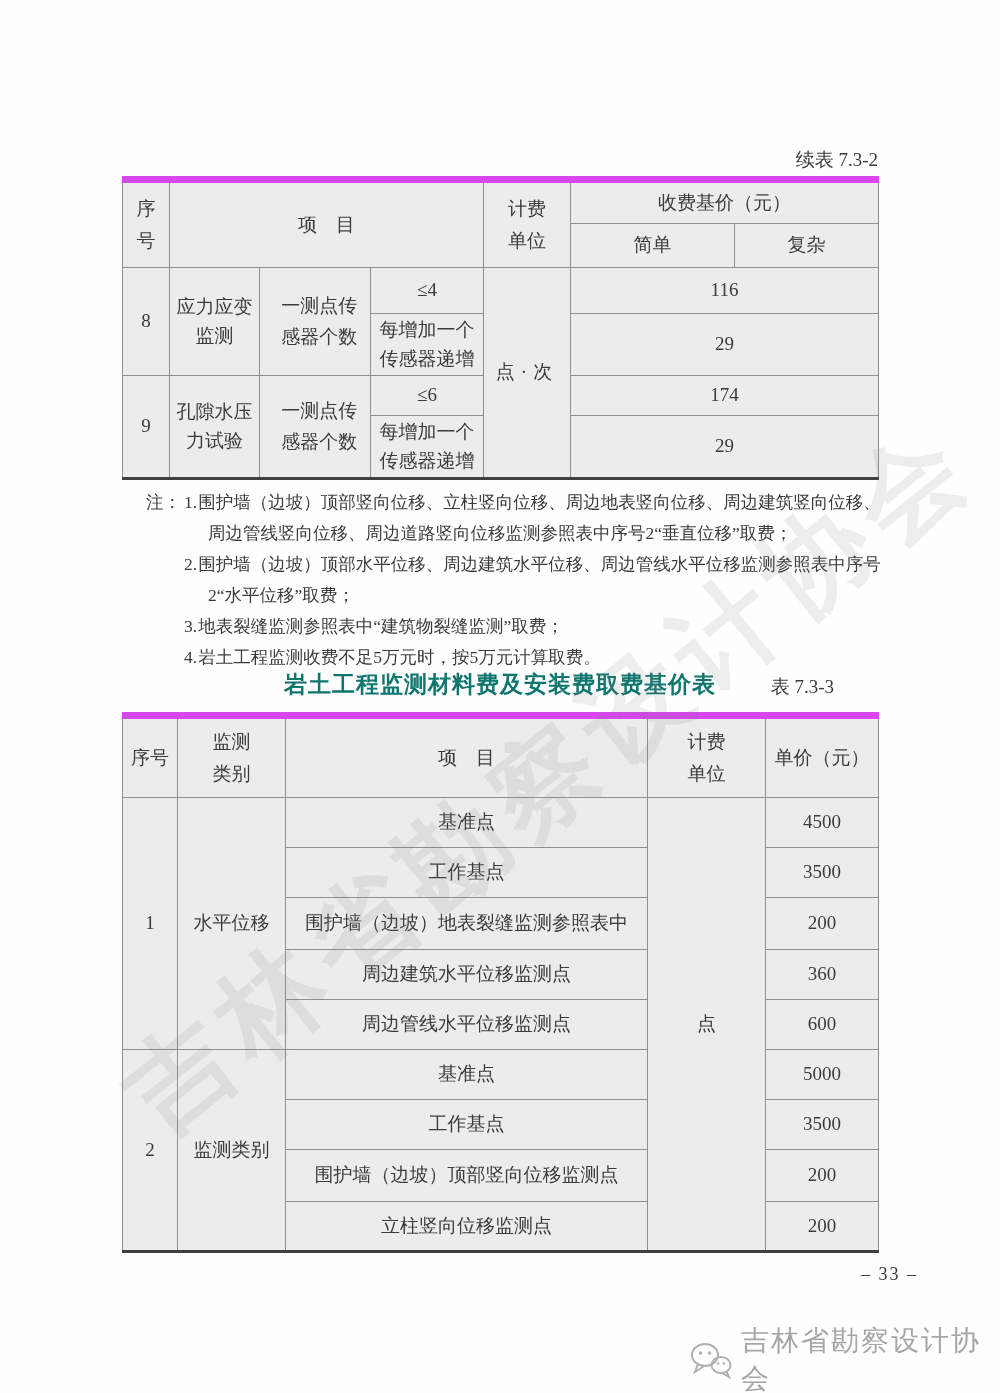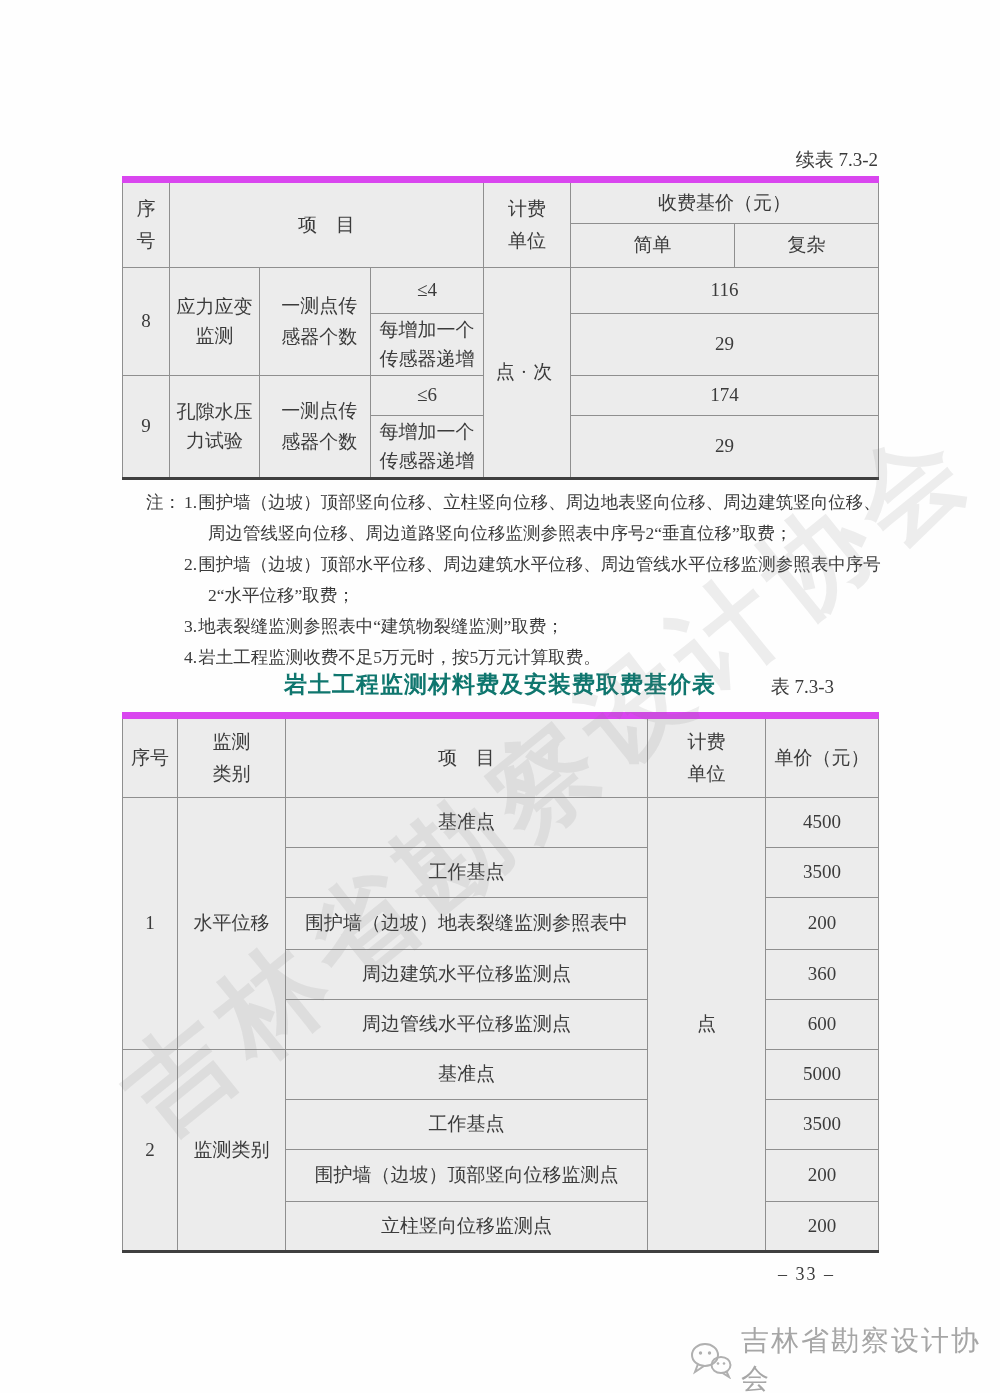--- a/index.html
+++ b/index.html
@@ -28,21 +28,21 @@
          line-height:31px;display:flex;z-index:1;}
   .note-label{width:38px;flex:0 0 38px;}
   .note-items{flex:1;}
   .note-item{padding-left:24px;text-indent:-24px;}
   .note-item .marker{padding-right:1px;}
   .title-row{position:absolute;top:669px;left:122px;width:756px;height:34px;
              text-align:center;z-index:1;}
   .tbl2-title{font-size:23px;font-weight:bold;color:#0f766e;letter-spacing:1px;margin-top:23px;}
   .tbl2-label{position:absolute;right:44px;top:5px;font-size:19px;font-weight:normal;}
   .t2wrap{position:absolute;top:712px;left:122px;z-index:1;}
-  .pageno{position:absolute;top:1264px;left:778px;width:140px;text-align:left;
+  .pageno{position:absolute;top:1264px;left:778px;width:140px;text-align:right;
           font-size:18px;letter-spacing:2px;z-index:2;}
   .footer{position:absolute;top:1322px;left:688px;display:flex;align-items:center;
           gap:7px;color:#a6a6a6;font-size:28px;letter-spacing:2px;z-index:2;}
   .wm{
     position:absolute;left:140px;top:1040px;z-index:3;pointer-events:none;
     transform:rotate(-39deg);transform-origin:0 50%;
     font-size:105px;letter-spacing:12px;white-space:nowrap;
     color:rgba(120,120,120,0.13);font-weight:bold;
   }
 </style>

